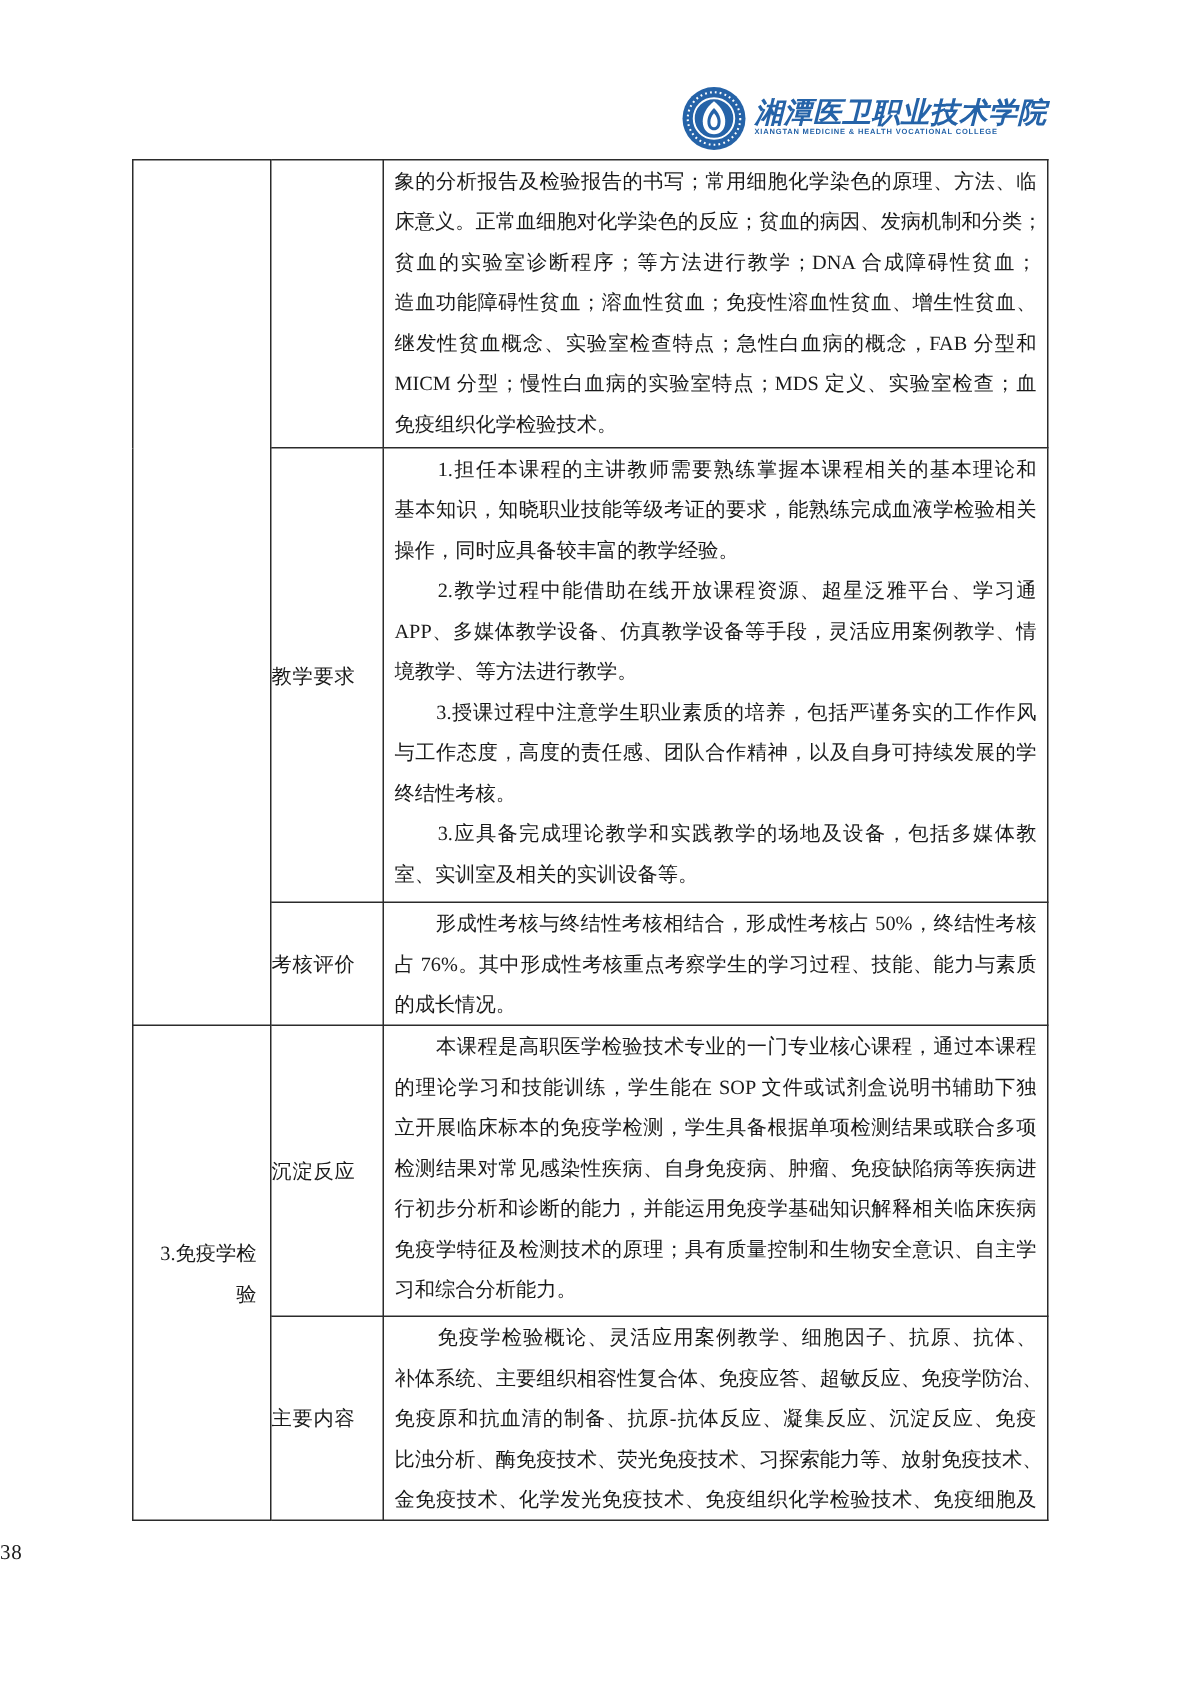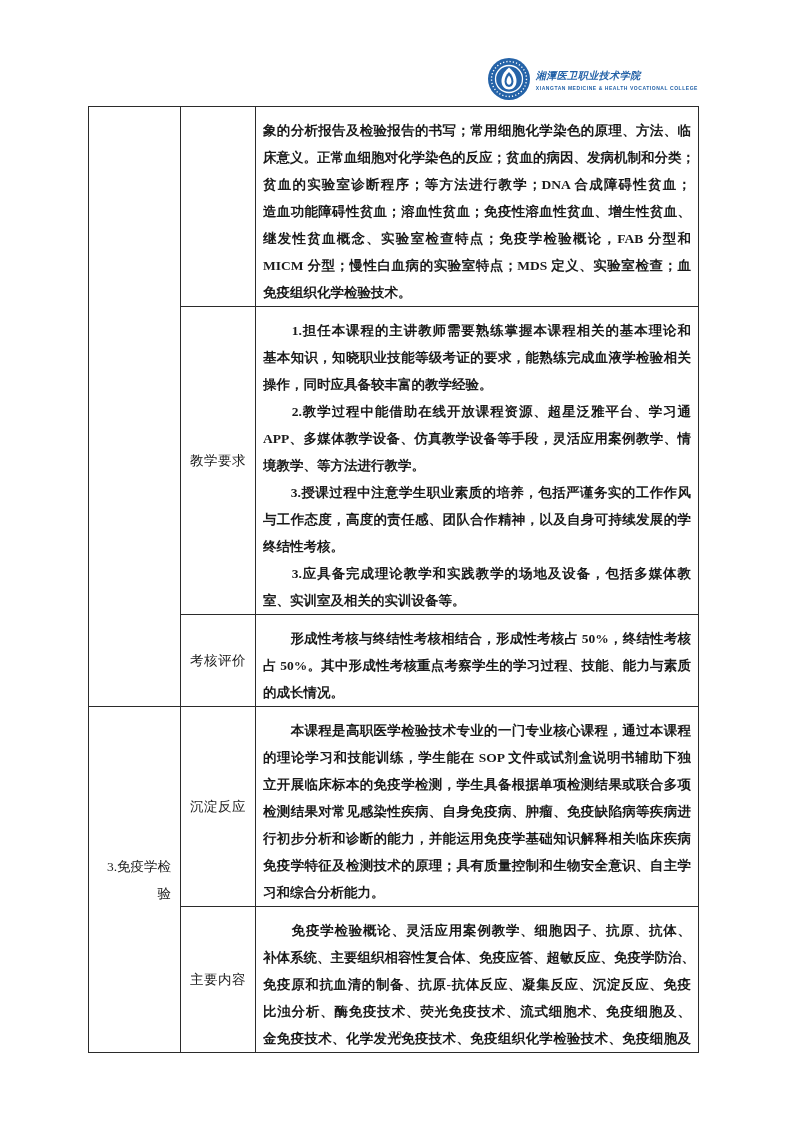--- a/index.html
+++ b/index.html
@@ -15,21 +15,21 @@
 
   
   .logo {
     position: absolute; top: 56px; right: 95px;
     display: flex; align-items: center; gap: 5px;
     height: 46px;
   }
   .emblem { width: 44px; height: 44px; flex: 0 0 auto; }
   .logo-text { display: flex; flex-direction: column; justify-content: center; }
   .logo-zh {
-    color: #2563a8; font-size: 10px; font-weight: 700; font-style: italic;
+    color: #2563a8; font-size: 19px; font-weight: 700; font-style: italic;
     letter-spacing: 0.5px; line-height: 18px; white-space: nowrap;
   }
   .logo-en {
     color: #2563a8; font-size: 5px; font-weight: 700;
     letter-spacing: 0.55px; line-height: 7px; white-space: nowrap;
     font-family: "Liberation Sans", "DejaVu Sans", sans-serif;
   }
 
   
   table.syllabus {
@@ -39,44 +39,44 @@
   }
   .syllabus td { border: 1px solid #2b2b2b; vertical-align: top; }
   col.c1 { width: 92px; } col.c2 { width: 75px; } col.c3 { width: 443px; }
 
   td.rowhead {
     vertical-align: middle; text-align: right;
     font-size: 13.5px; line-height: 27px;
     padding: 0 9px; word-break: break-all;
   }
   td.label {
-    vertical-align: middle; text-align: center;
+    vertical-align: middle; 
     font-size: 13.5px; line-height: 27px; letter-spacing: 0.5px;
   }
-  td.content { padding: 10px 7px 0 7px; font-weight: bold; }
+  td.content { padding: 0 7px 0 7px; }
 
   .para { margin: 0; }
   .line {
     font-size: 13.5px; line-height: 27px;
     text-align: justify; text-align-last: justify;
     white-space: nowrap; overflow: hidden;
   }
   .line.last { text-align-last: left; }
 
   
   tr.r1 { height: 192px; }
   tr.r2 { height: 303px; }
   tr.r3 { height: 82px;  }
   tr.r4 { height: 194px; }
   tr.r5 { height: 131px; }
 
   
   .footer {
     position: absolute; top: 1028px; left: 0; width: 793px;
-    text-align: center; font-size: 11px; letter-spacing: 0.5px;
+    font-size: 14px; letter-spacing: 0.5px;
   }
 </style>
 </head>
 <body>
 
 <div class="page">
 
   <div class="logo">
     <svg class="emblem" viewBox="0 0 44 44" aria-hidden="true">
       <circle cx="22" cy="22" r="21" fill="#2563a8"></circle>
@@ -101,21 +101,21 @@
     <tbody>
       <tr class="r1">
         <td class="rowhead" rowspan="3"></td>
         <td class="label"></td>
         <td class="content">
             <div class="para">
               <div class="line">象的分析报告及检验报告的书写；常用细胞化学染色的原理、方法、临</div>
               <div class="line">床意义。正常血细胞对化学染色的反应；贫血的病因、发病机制和分类；</div>
               <div class="line">贫血的实验室诊断程序；等方法进行教学；DNA 合成障碍性贫血；</div>
               <div class="line">造血功能障碍性贫血；溶血性贫血；免疫性溶血性贫血、增生性贫血、</div>
-              <div class="line">继发性贫血概念、实验室检查特点；免疫学检验概论，FAB 分型和</div>
+              <div class="line">继发性贫血概念、实验室检查特点；急性白血病的概念，FAB 分型和</div>
               <div class="line">MICM 分型；慢性白血病的实验室特点；MDS 定义、实验室检查；血</div>
               <div class="line last">免疫组织化学检验技术。</div>
             </div>
           </td>
       </tr>
       <tr class="r2">
         <td class="label">教学要求</td>
         <td class="content">
             <div class="para">
               <div class="line">　　1.担任本课程的主讲教师需要熟练掌握本课程相关的基本理论和</div>
@@ -136,21 +136,21 @@
               <div class="line">　　3.应具备完成理论教学和实践教学的场地及设备，包括多媒体教</div>
               <div class="line last">室、实训室及相关的实训设备等。</div>
             </div>
           </td>
       </tr>
       <tr class="r3">
         <td class="label">考核评价</td>
         <td class="content">
             <div class="para">
               <div class="line">　　形成性考核与终结性考核相结合，形成性考核占 50%，终结性考核</div>
-              <div class="line">占 50%。其中形成性考核重点考察学生的学习过程、技能、能力与素质</div>
+              <div class="line">占 76%。其中形成性考核重点考察学生的学习过程、技能、能力与素质</div>
               <div class="line last">的成长情况。</div>
             </div>
           </td>
       </tr>
       <tr class="r4">
         <td class="rowhead" rowspan="2">3.免疫学检验</td>
         <td class="label">沉淀反应</td>
         <td class="content">
             <div class="para">
               <div class="line">　　本课程是高职医学检验技术专业的一门专业核心课程，通过本课程</div>
@@ -163,21 +163,21 @@
             </div>
           </td>
       </tr>
       <tr class="r5">
         <td class="label">主要内容</td>
         <td class="content">
             <div class="para">
               <div class="line">　　免疫学检验概论、灵活应用案例教学、细胞因子、抗原、抗体、</div>
               <div class="line">补体系统、主要组织相容性复合体、免疫应答、超敏反应、免疫学防治、</div>
               <div class="line">免疫原和抗血清的制备、抗原-抗体反应、凝集反应、沉淀反应、免疫</div>
-              <div class="line">比浊分析、酶免疫技术、荧光免疫技术、流式细胞术、免疫细胞及、</div>
+              <div class="line">比浊分析、酶免疫技术、荧光免疫技术、习探索能力等、放射免疫技术、</div>
               <div class="line">金免疫技术、化学发光免疫技术、免疫组织化学检验技术、免疫细胞及</div>
             </div>
           </td>
       </tr>
     </tbody>
   </table>
 
   <div class="footer">38</div>
 </div>
 

